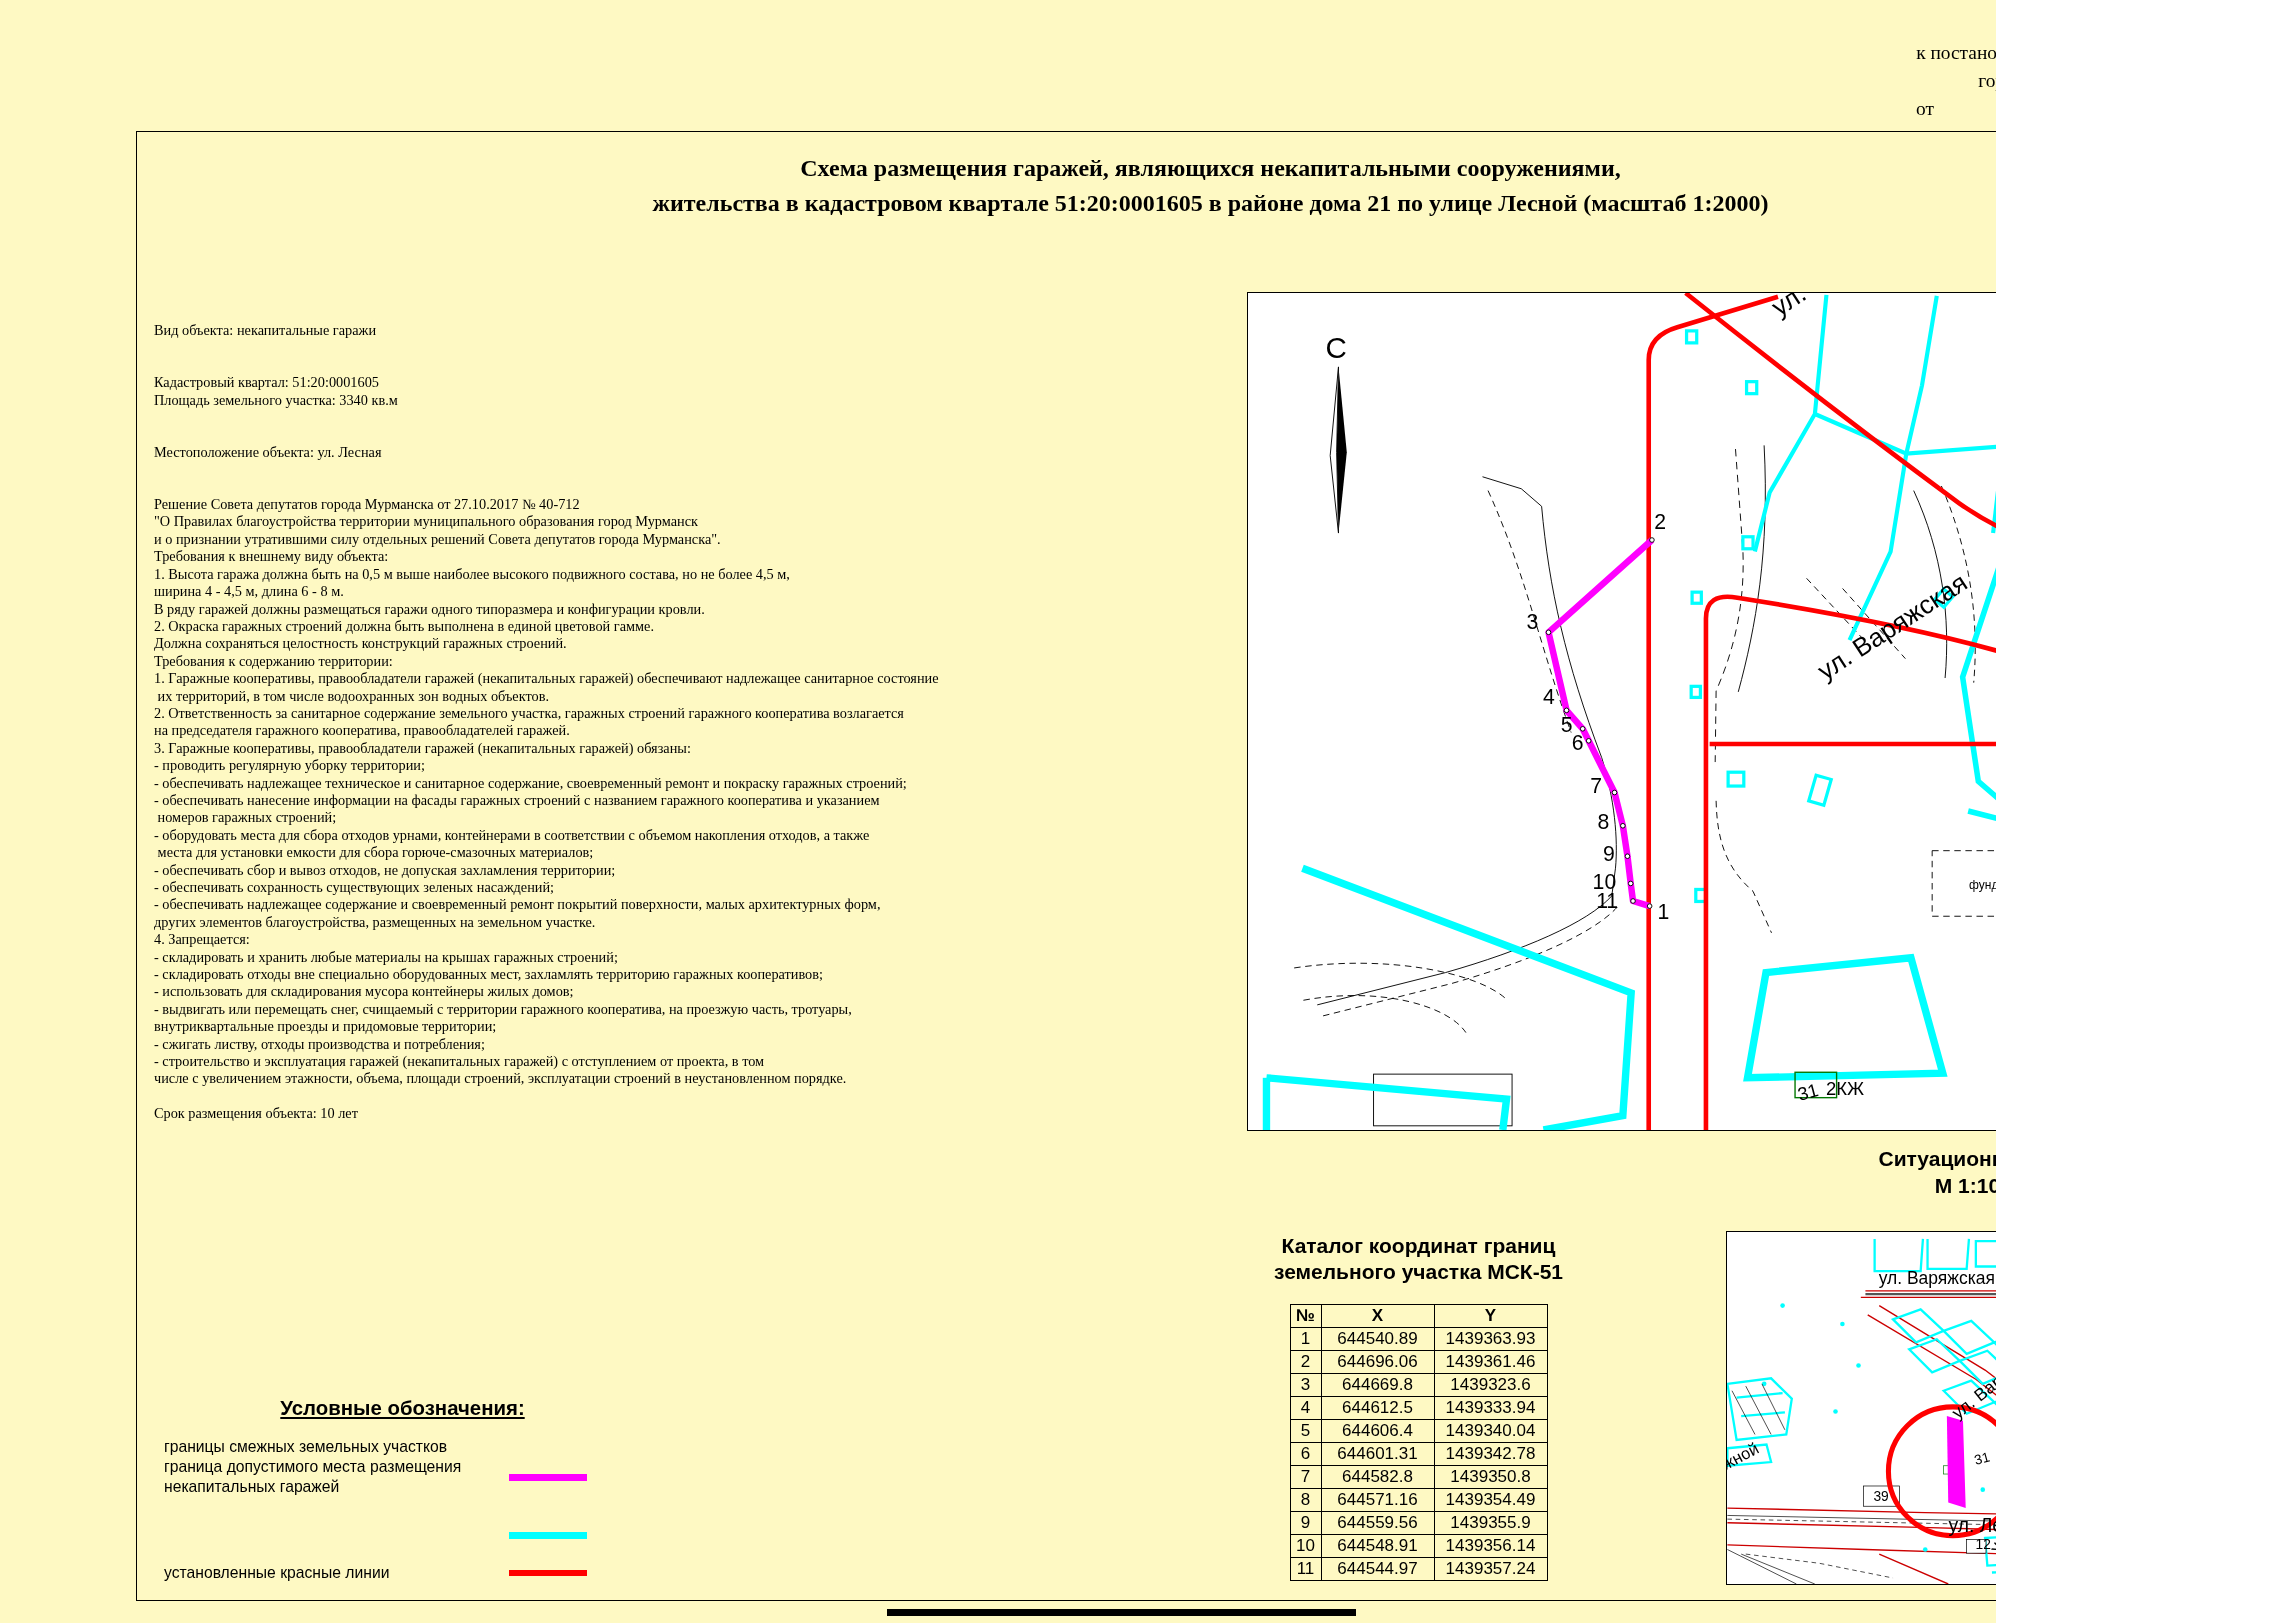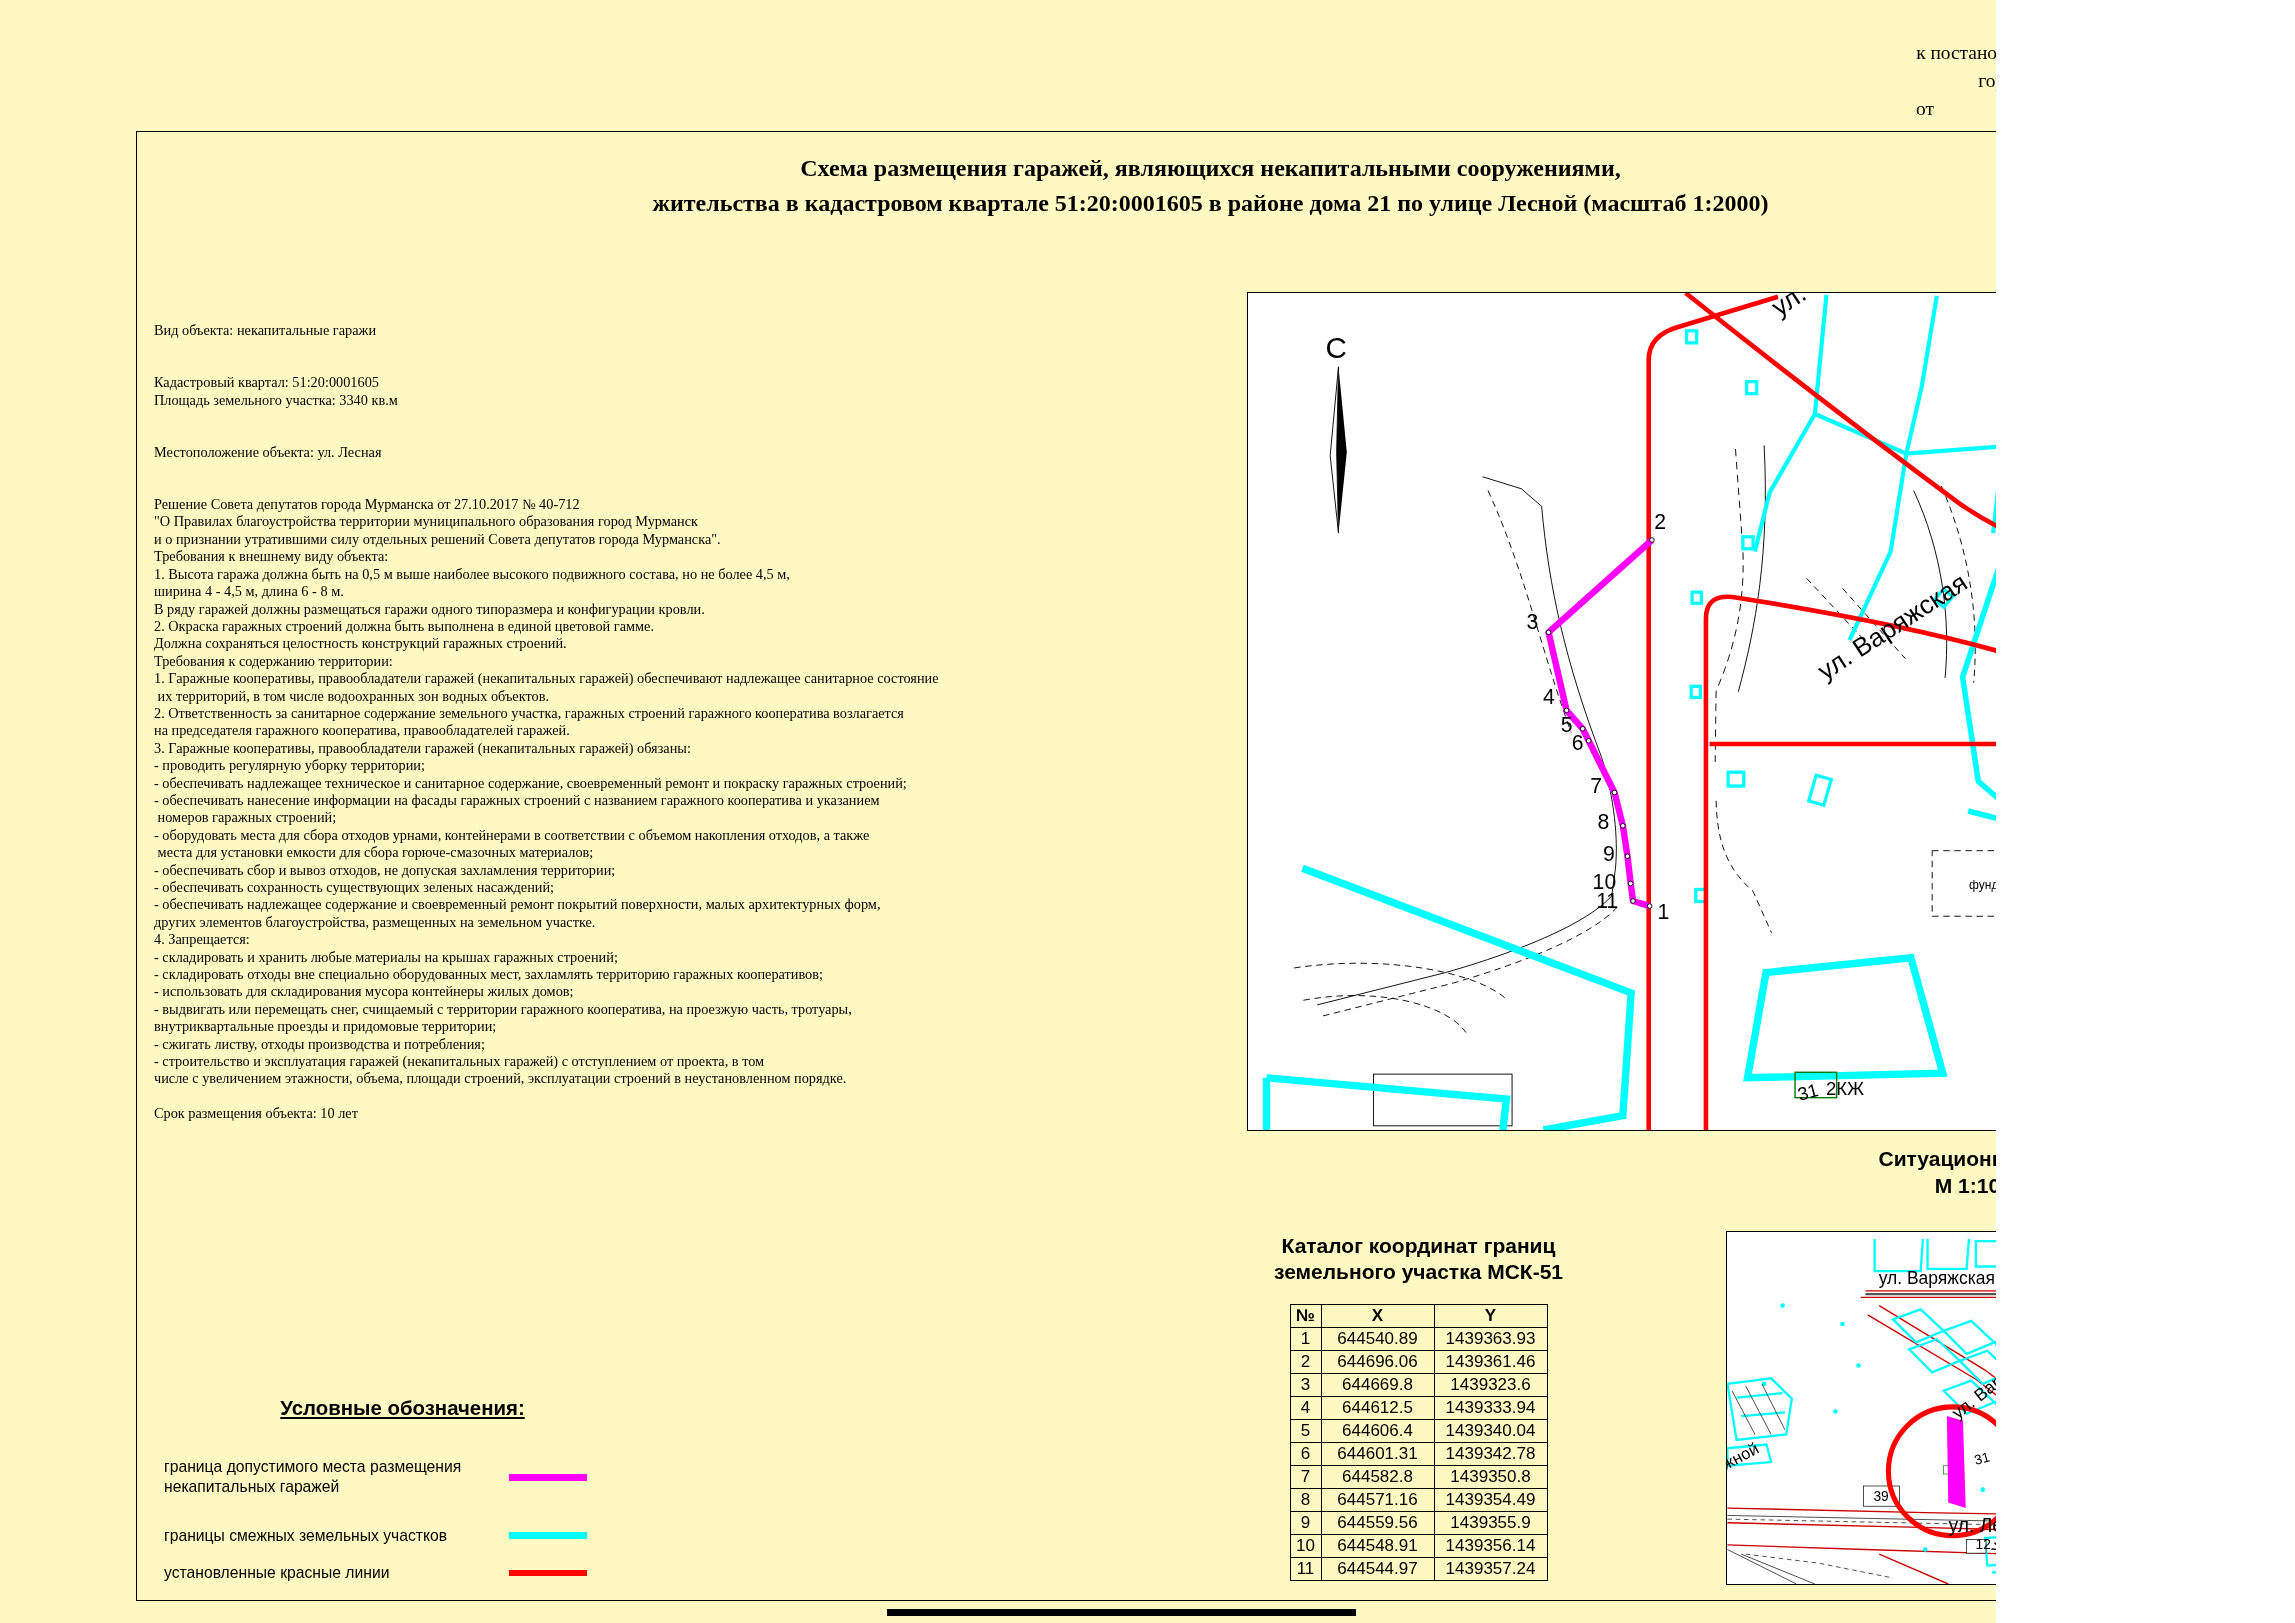--- a/index.html
+++ b/index.html
@@ -104,21 +104,21 @@
 - сжигать листву, отходы производства и потребления;
 - строительство и эксплуатация гаражей (некапитальных гаражей) с отступлением от проекта, в том
 числе с увеличением этажности, объема, площади строений, эксплуатации строений в неустановленном порядке.
 
 Срок размещения объекта: 10 лет</div>
 
   <div class="legend-title">Условные обозначения:</div>
   <div class="legend-label" style="top:1457px;">граница допустимого места размещения
 некапитальных гаражей</div>
   <div class="legend-swatch" style="top: 1474px; height: 7.4px; background: rgb(255, 0, 255);"></div>
-  <div class="legend-label" style="top:1526px;">границы смежных земельных участков</div>
+  <div class="legend-label" style="top:1437px;">границы смежных земельных участков</div>
   <div class="legend-swatch" style="top: 1532px; height: 7px; background: rgb(0, 255, 255);"></div>
   <div class="legend-label" style="top:1563px;">установленные красные линии</div>
   <div class="legend-swatch" style="top: 1570px; height: 6px; background: rgb(255, 0, 0);"></div>
 
   <div class="coords-block">
     <div class="coords-title">
       <div>Каталог координат границ</div>
       <div>земельного участка МСК-51</div>
     </div>
     <table>

